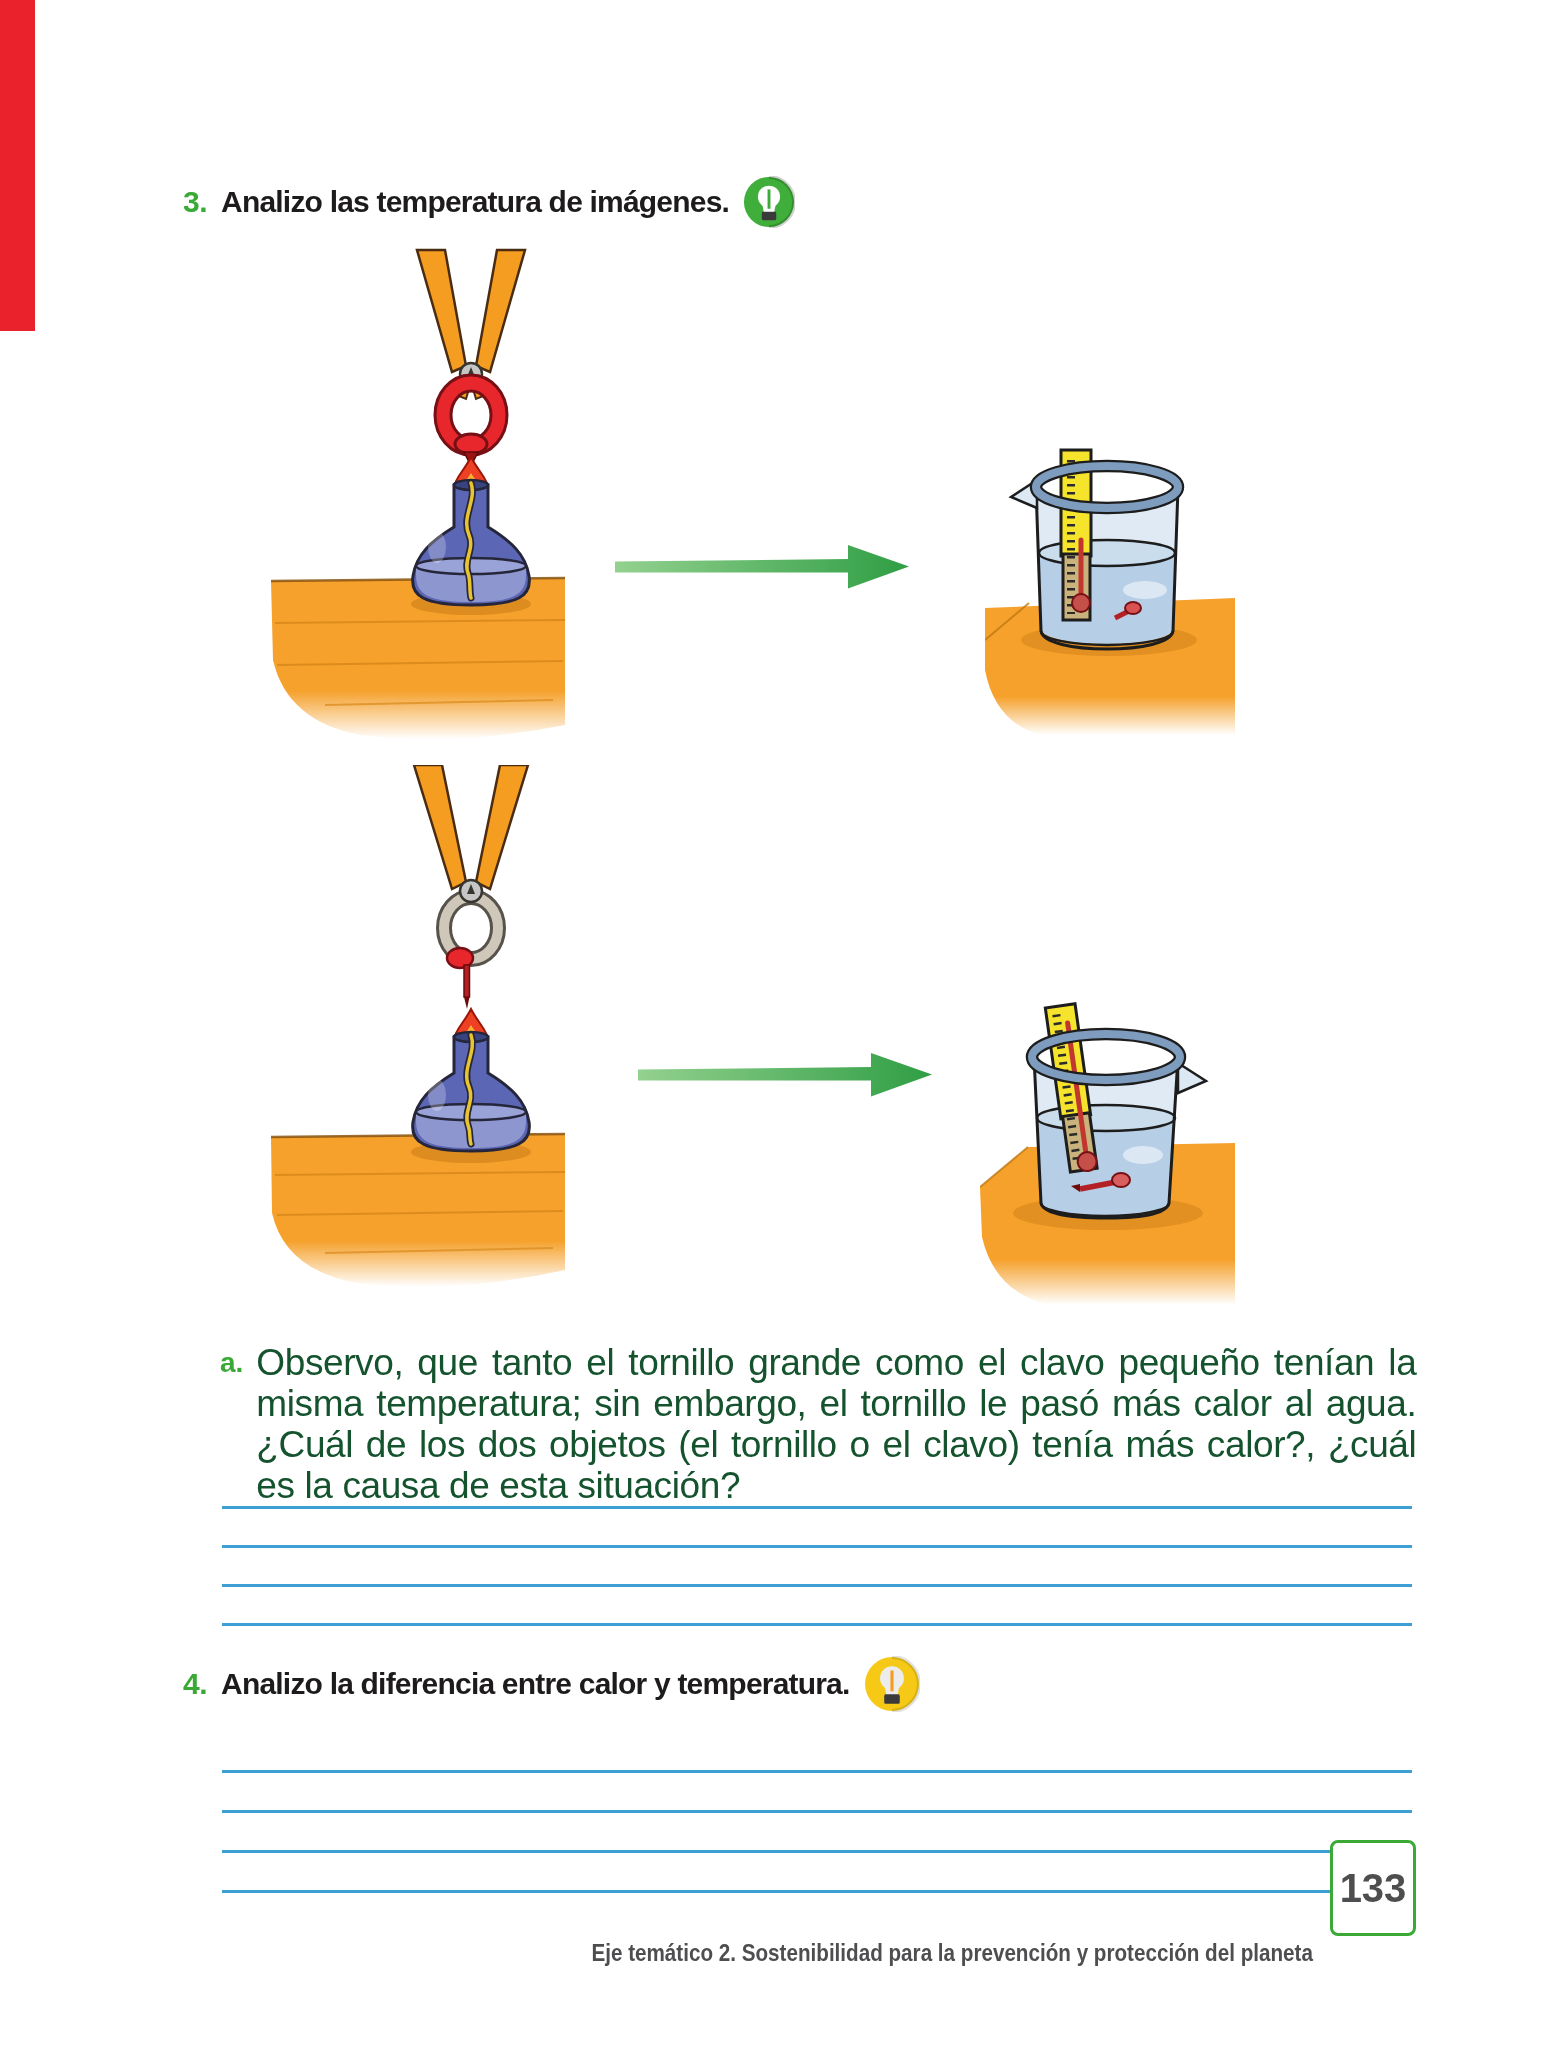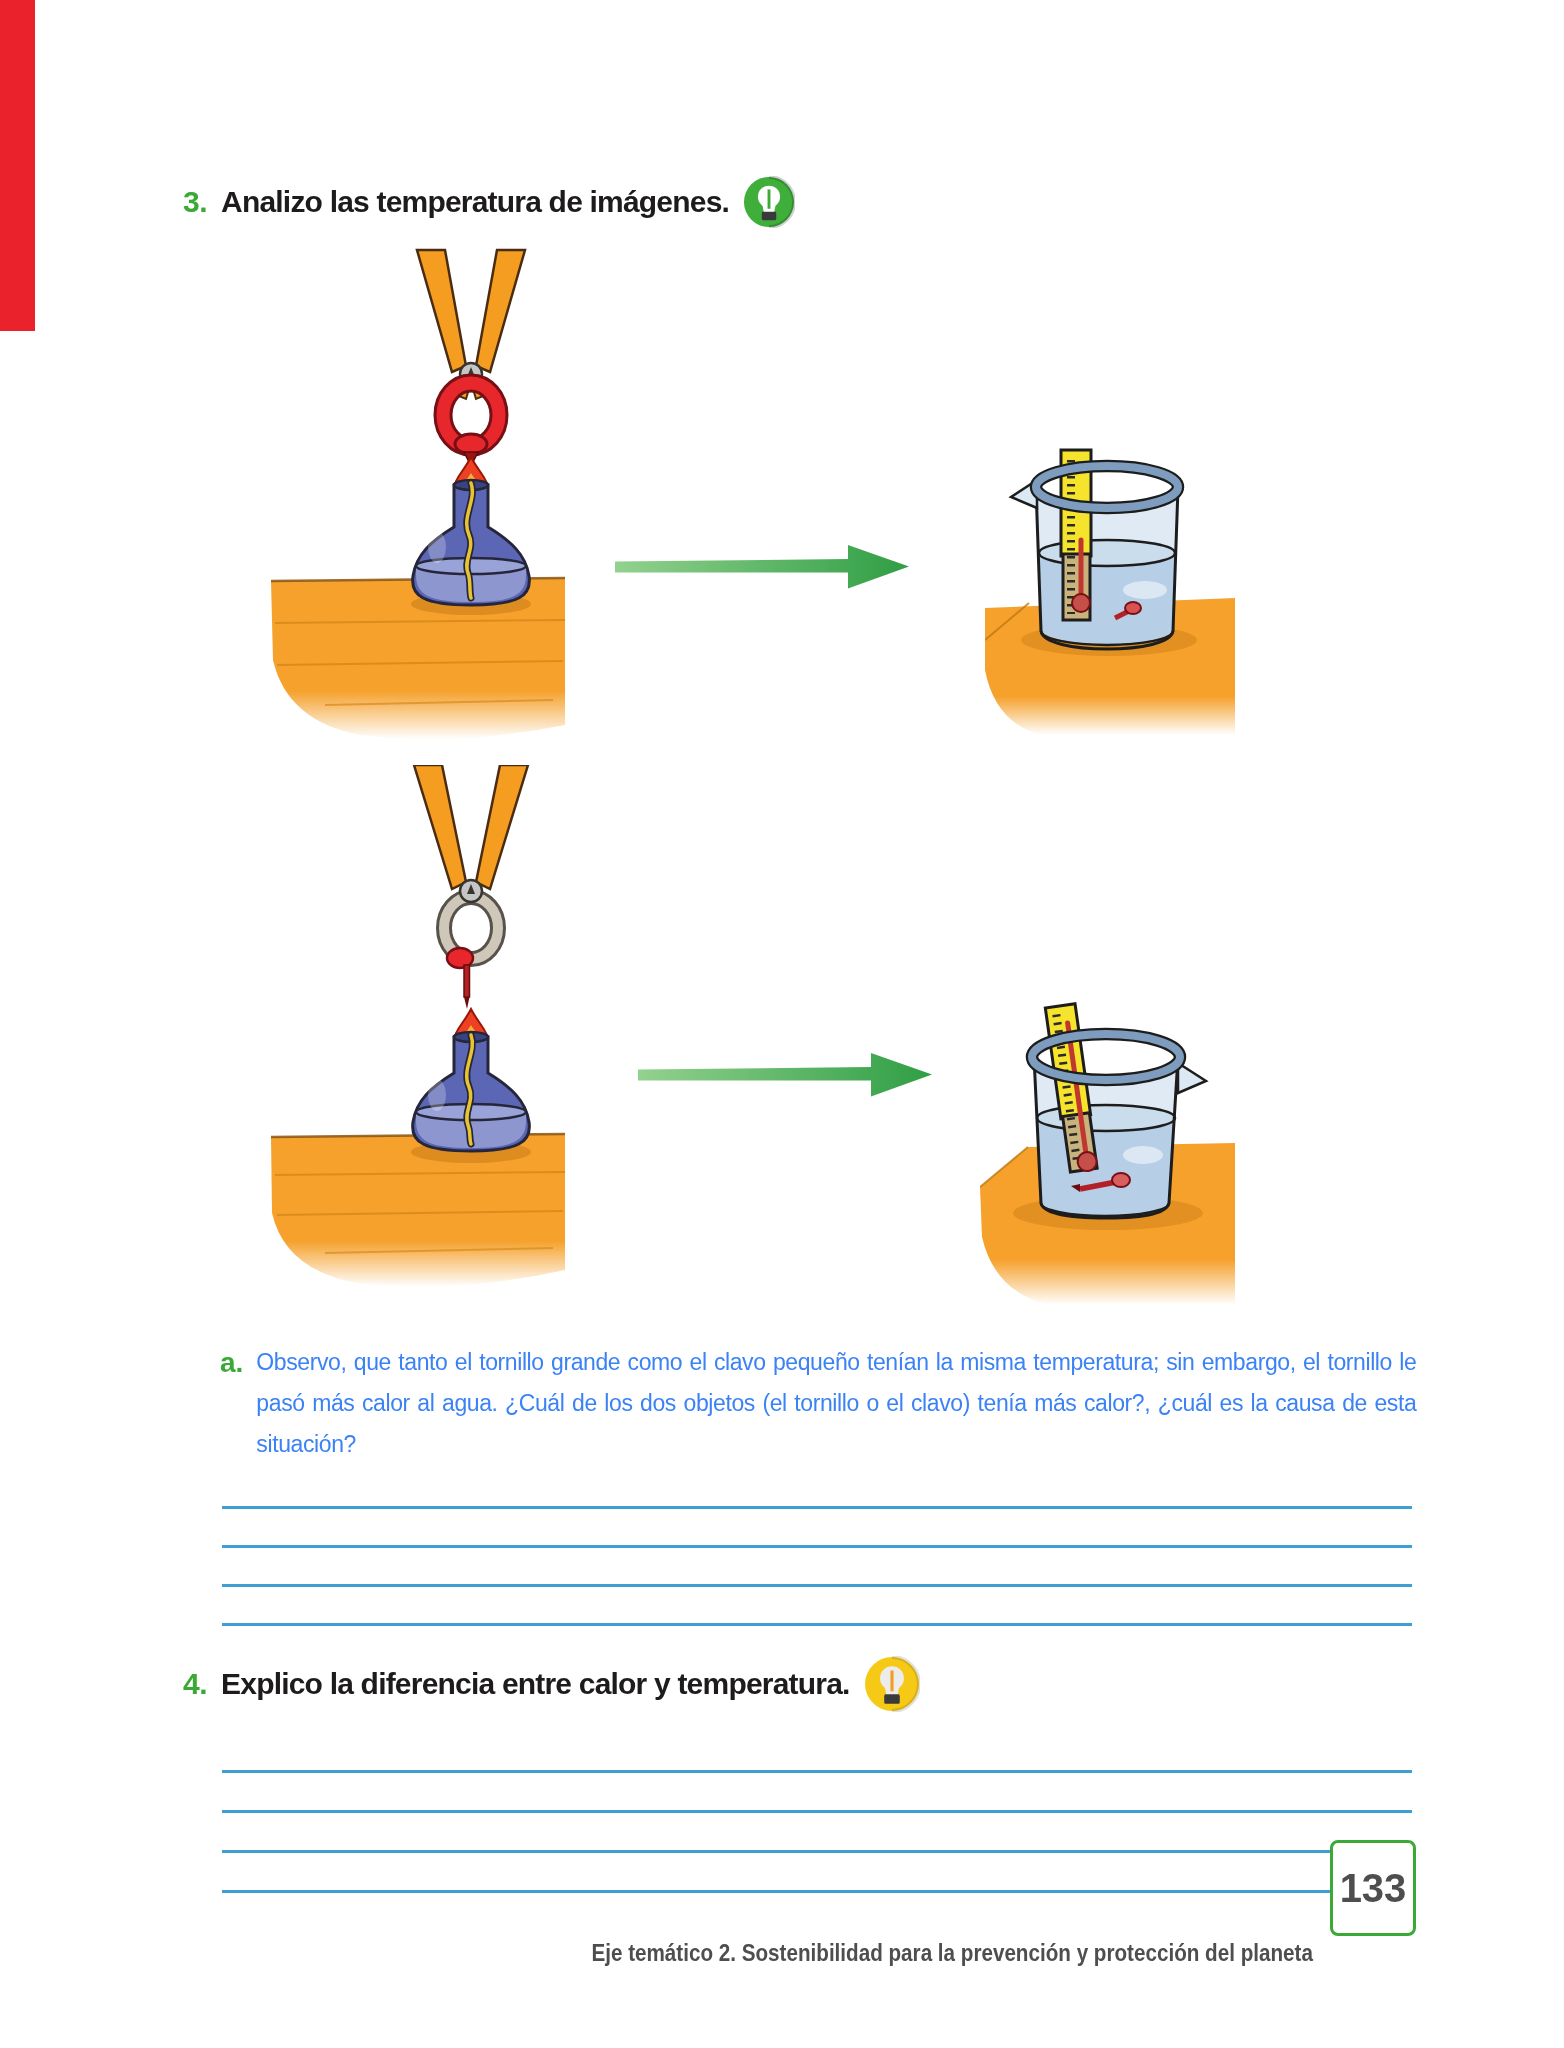--- a/index.html
+++ b/index.html
@@ -9,21 +9,21 @@
   }
   .red-bar{position:absolute;left:0;top:0;width:35px;height:331px;background:#e9222b;}
   
   .ex-header{position:absolute;display:flex;align-items:center;}
   .ex-number{color:#3aa935;font-weight:700;font-size:30px;letter-spacing:-0.5px;margin-right:14px;}
   .ex-title{color:#1e1b1c;font-weight:700;font-size:30px;letter-spacing:-0.8px;white-space:nowrap;}
   .bulb-icon{margin-left:14px;flex:0 0 auto;}
   
   .question-a{position:absolute;left:220px;top:1342px;display:flex;align-items:flex-start;}
   .q-label{color:#3aa935;font-weight:700;font-size:28px;margin-right:13px;line-height:41px;}
-  .q-text{width:1160px;font-size:23px;line-height:41px;letter-spacing:-0.4px;text-align:justify;color:#3b82f6;}
+  .q-text{width:1160px;font-size:37px;line-height:41px;letter-spacing:-0.4px;text-align:justify;color:#14532d;}
   
   .answer-line{position:absolute;left:222px;width:1190px;height:3px;background:#3d9fd4;}
   
   .footer-text{
     position:absolute;right:251px;top:1939px;font-size:24px;font-weight:700;color:#4e4e50;
     white-space:nowrap;transform:scaleX(.86);transform-origin:100% 50%;
   }
   .page-number-box{
     position:absolute;left:1330px;top:1840px;width:86px;height:96px;background:#ffffff;
     border:3.5px solid #3aa935;border-radius:8px;display:flex;align-items:center;justify-content:center;
@@ -226,21 +226,21 @@
     <div class="q-text">Observo, que tanto el tornillo grande como el clavo pequeño tenían la misma temperatura; sin embargo, el tornillo le pasó más calor al agua. ¿Cuál de los dos objetos (el tornillo o el clavo) tenía más calor?, ¿cuál es la causa de esta situación?</div>
   </div>
 
   <div class="answer-line" style="top:1506px;"></div>
   <div class="answer-line" style="top:1545px;"></div>
   <div class="answer-line" style="top:1584px;"></div>
   <div class="answer-line" style="top:1623px;"></div>
 
   <div class="ex-header" style="left:183px;top:1656px;">
     <span class="ex-number">4.</span>
-    <span class="ex-title">Explico la diferencia entre calor y temperatura.</span>
+    <span class="ex-title">Analizo la diferencia entre calor y temperatura.</span>
     <span class="bulb-icon">
       <svg width="56" height="56" viewBox="0 0 54 54">
         <circle cx="27" cy="27" r="26" fill="#f5c916"></circle>
         <path d="M27,1 a26,26 0 0 1 0,52" stroke="rgba(0,0,0,0.12)" stroke-width="4" fill="none"></path>
         <circle cx="27" cy="21.5" r="11.5" fill="#ececec"></circle>
         <path d="M20,29 L34,29 L32,40 L22,40 Z" fill="#ececec"></path>
         <path d="M27,14 L27,34" stroke="#f59d20" stroke-width="3"></path>
         <rect x="19.5" y="37" width="15" height="9" rx="1.5" fill="#3a3a3a"></rect>
       </svg>
     </span>

